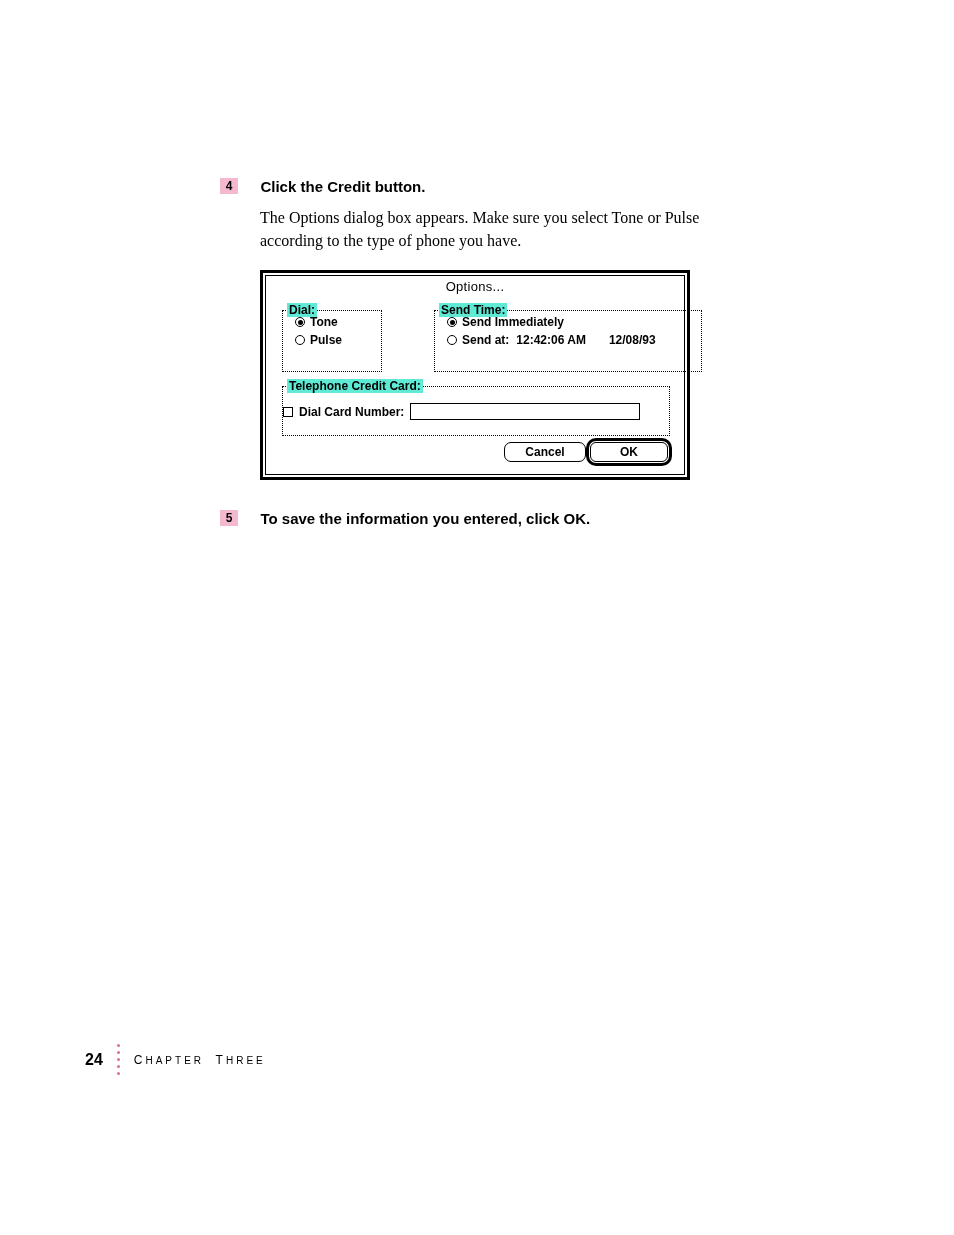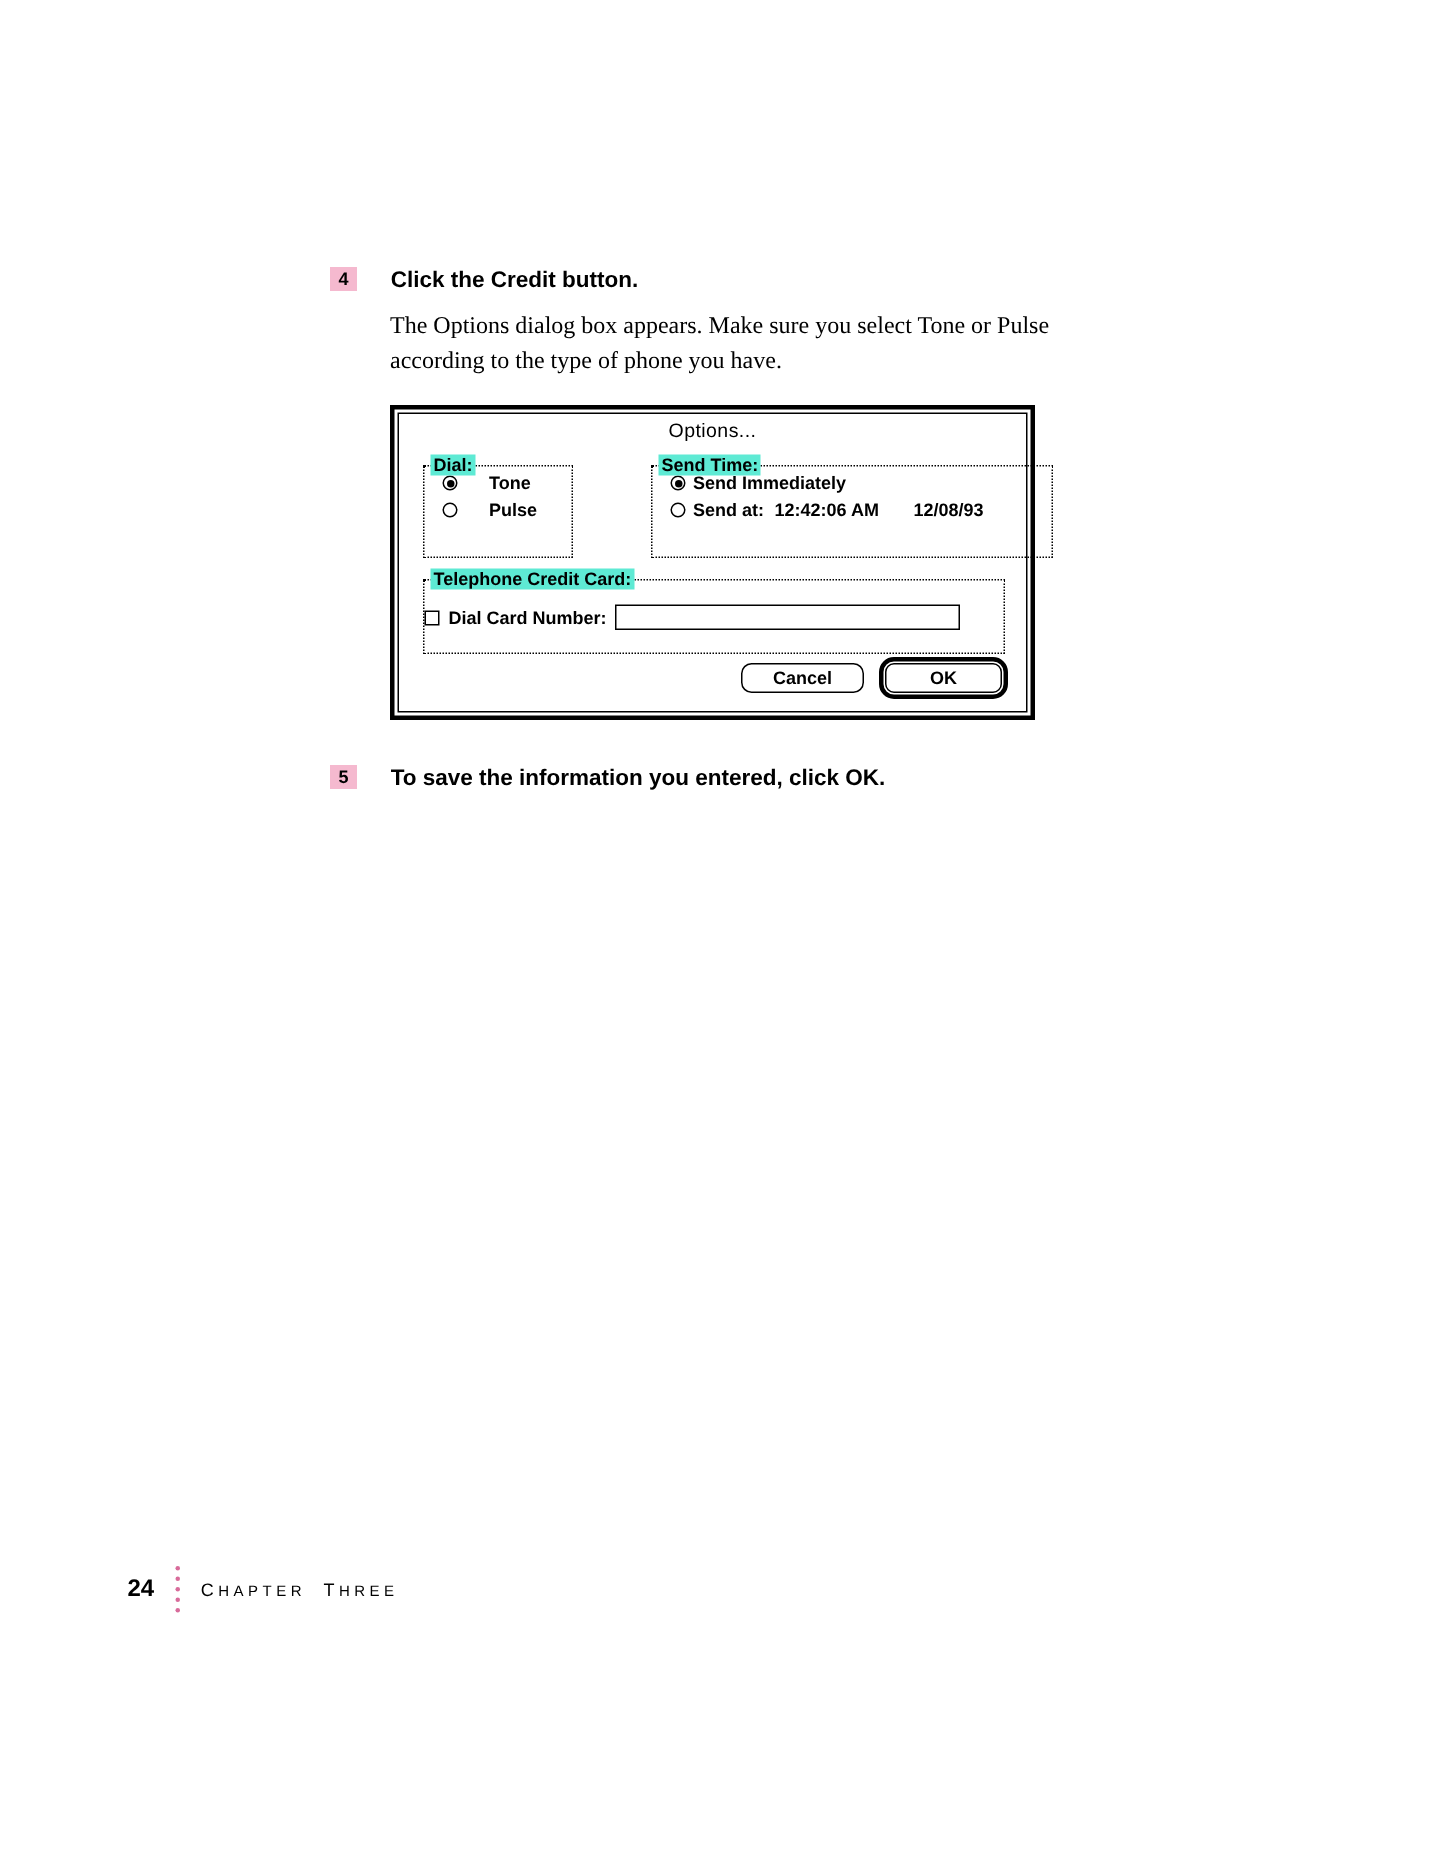--- a/index.html
+++ b/index.html
@@ -105,21 +105,21 @@
   }
   .cc-group {
     left: 16px;
     top: 110px;
     width: 388px;
     height: 50px;
   }
   .radio-row {
     display: flex;
     align-items: center;
-    gap: 21px;
+    gap: 5px;
     margin-left: 12px;
     margin-top: 4px;
     font-weight: bold;
     font-size: 12px;
   }
   .radio-row:first-of-type {
     margin-top: 12px;
   }
   .radio-outer {
     width: 10px;
@@ -175,21 +175,20 @@
     width: 230px;
     box-sizing: border-box;
     flex-shrink: 0;
   }
 
   .btn-row {
     position: absolute;
     bottom: 8px;
     right: 12px;
     display: flex;
-    gap: 10px;
     align-items: center;
   }
   .btn {
     font-family: inherit;
     font-size: 12px;
     font-weight: bold;
     border: 1px solid #000;
     border-radius: 7px;
     padding: 2px 14px;
     background: #fff;

